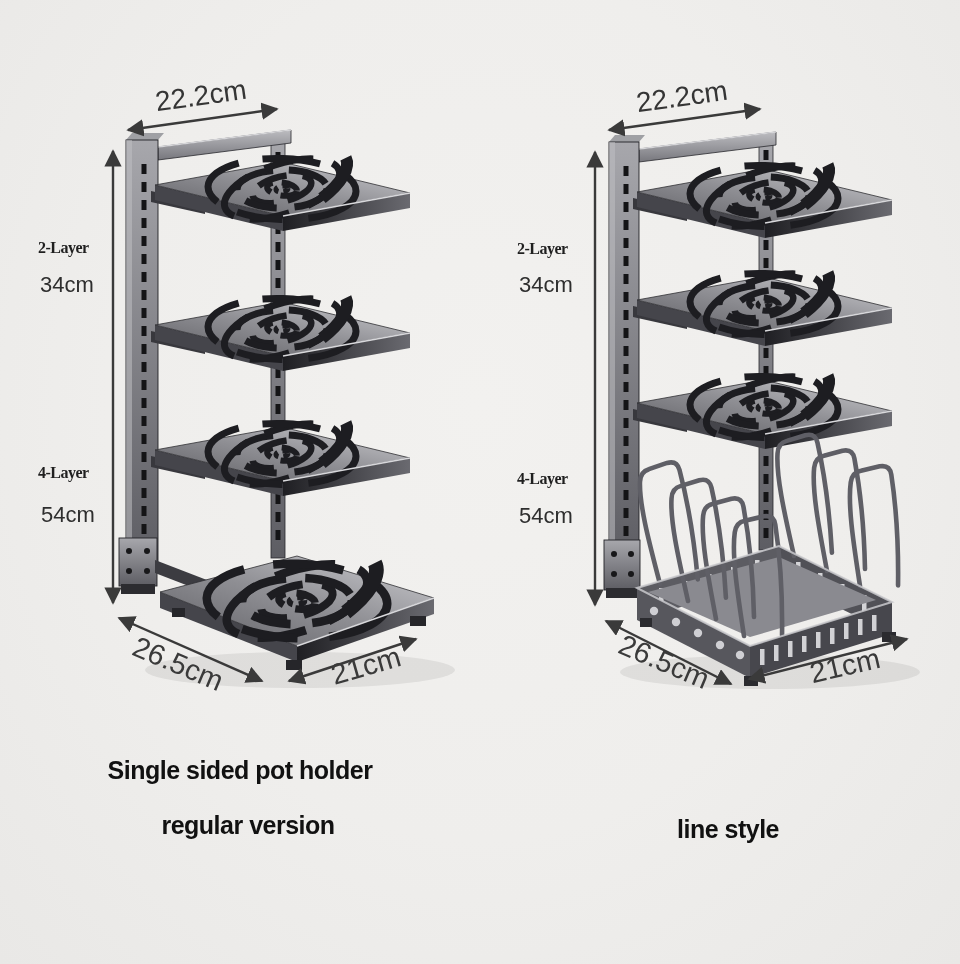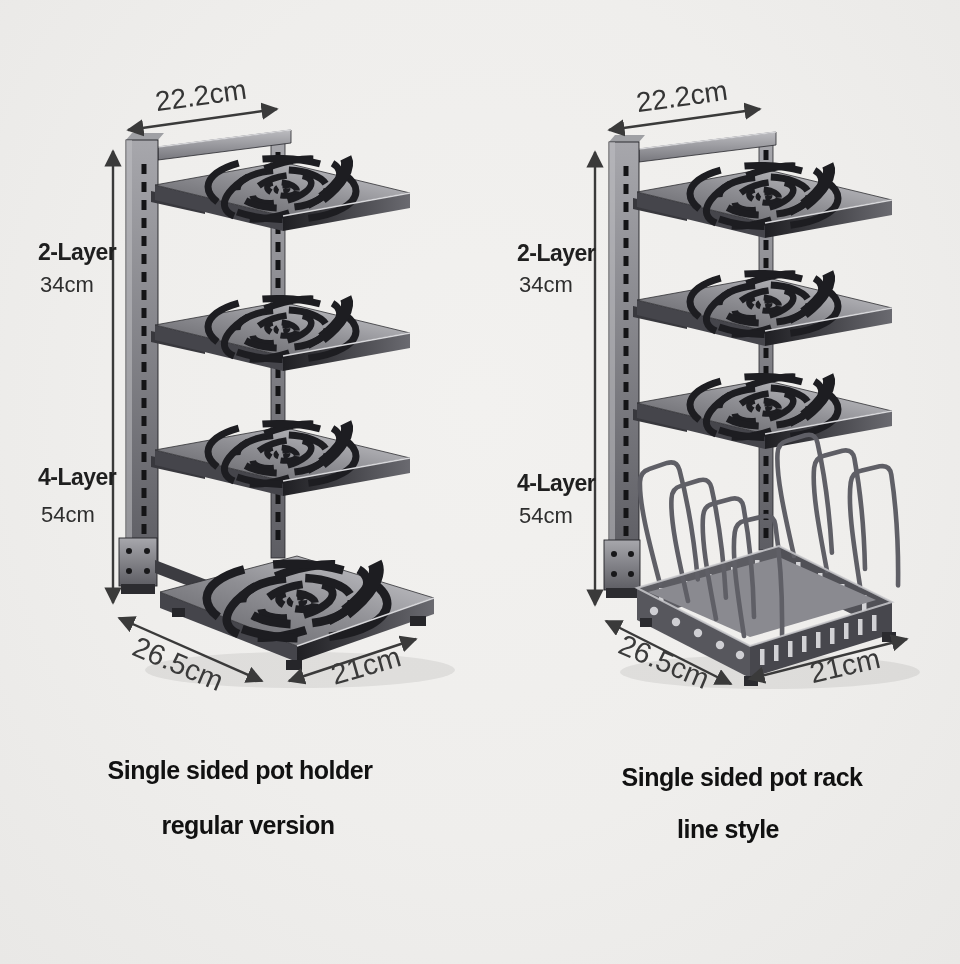--- a/index.html
+++ b/index.html
@@ -5,21 +5,21 @@
   html,body{margin:0;padding:0;background:#e4e3e1;}
   .canvas{
     position:relative;width:960px;height:964px;overflow:hidden;
     background:radial-gradient(ellipse at 50% 42%, #f2f1ef 0%, #efeeec 55%, #e9e8e6 100%);
     font-family:"Liberation Sans", sans-serif;
   }
   .canvas svg{position:absolute;left:0;top:0;}
   .lbl{position:absolute;white-space:nowrap;color:#333;}
   .topw{font-size:28px;color:#353535;}
   .diag{font-size:29px;color:#3a3a3a;}
-  .layer-label{font-weight:700;font-size:23px;letter-spacing:-0.5px;color:#1f1f1f;}
+  .layer-label{font-weight:700;font-size:16px;letter-spacing:-0.5px;color:#1f1f1f;font-family:Liberation Serif, serif;}
   .layer-h{font-size:22px;color:#2e2e2e;}
   .caption{font-weight:700;font-size:25px;letter-spacing:-0.5px;color:#111;}
 </style>
 </head>
 <body>
 
 <div class="canvas">
 
 <svg width="960" height="964" viewBox="0 0 960 964">
   <defs>
@@ -255,16 +255,15 @@
 <div class="lbl caption" style="left:240px;top:756px;transform:translateX(-50%);">Single sided pot holder</div>
 <div class="lbl caption" style="left:248px;top:811px;transform:translateX(-50%);">regular version</div>
 
 <div class="lbl topw" style="left:682px;top:97px;transform:translate(-50%,-50%) rotate(-8deg);">22.2cm</div>
 <div class="lbl layer-label" style="left:517px;top:240px;">2-Layer</div>
 <div class="lbl layer-h" style="left:519px;top:272px;">34cm</div>
 <div class="lbl layer-label" style="left:517px;top:470px;">4-Layer</div>
 <div class="lbl layer-h" style="left:519px;top:503px;">54cm</div>
 <div class="lbl diag" style="left:664px;top:662px;transform:translate(-50%,-50%) rotate(23deg);">26.5cm</div>
 <div class="lbl diag" style="left:845px;top:666px;transform:translate(-50%,-50%) rotate(-13deg);">21cm</div>
-<div class="lbl caption" style="left:742px;top:763px;transform:translateX(-50%);">Single sided pot rack</div>
 <div class="lbl caption" style="left:728px;top:815px;transform:translateX(-50%);">line style</div>
 
 </div>
 
 </body></html>

